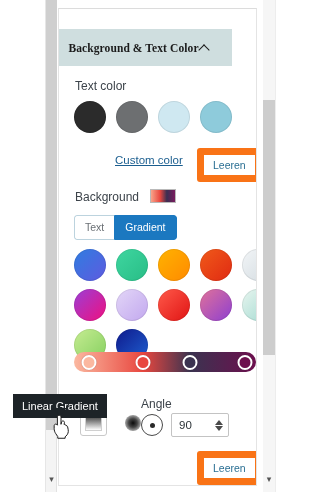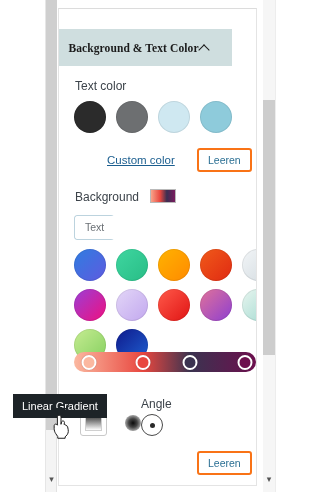--- a/index.html
+++ b/index.html
@@ -156,21 +156,21 @@
     font-size: 11.5px;
     color: #1b5e8f;
     text-decoration: underline;
     cursor: pointer;
   }
   .btn-clear {
     position: absolute;
     font-size: 10.5px;
     color: #2a6f93;
     background: #ffffff;
-    border: 2px solid #f97316;
+    border: 7px solid #f97316;
     border-radius: 3px;
     padding: 4px 9px;
     cursor: pointer;
     font-family: "Liberation Sans", sans-serif;
   }
 
   
   .bg-mini-swatch {
     position: absolute;
     width: 26px; height: 14px;
@@ -372,29 +372,30 @@
 
     <div class="label" style="left:16px; top:70px;">Text color</div>
 
     <div class="swatch-row" style="left:15px; top:92px;">
       <div class="swatch" style="background:#2b2b2b;"></div>
       <div class="swatch" style="background:#6d6f71;"></div>
       <div class="swatch" style="background:#cfe8f1;"></div>
       <div class="swatch" style="background:#8ecbdb;"></div>
     </div>
 
-    <div class="custom-color-link" style="left:48px; top:145px;">Custom color</div>
+    <div class="custom-color-link" style="left:56px; top:145px;">Custom color</div>
     <div class="btn-clear" style="left:138px; top:139px;">Leeren</div>
 
     <div class="label" style="left:16px; top:181px;">Background</div>
     <div class="bg-mini-swatch" style="left:91px; top:180px;
          background:linear-gradient(90deg,#f9a48a 0%,#e8473f 38%,#3b2f52 66%,#7a1b5e 100%);"></div>
 
     <div class="toggle-group" style="left:15px; top:206px;">
       <div class="toggle-btn off">Text</div>
+      <div class="toggle-btn on">Gradient</div>
     </div>
 
     <div class="grad-grid" style="left:15px; top:240px;">
       <div class="grad-swatch" style="background:linear-gradient(135deg,#2f7de0 0%,#5f5ae0 100%);"></div>
       <div class="grad-swatch" style="background:linear-gradient(135deg,#3fd6a0 0%,#28bd86 100%);"></div>
       <div class="grad-swatch" style="background:linear-gradient(135deg,#ffb300 0%,#ff8a00 100%);"></div>
       <div class="grad-swatch" style="background:linear-gradient(135deg,#f05a1a 0%,#e02a12 100%);"></div>
       <div class="grad-swatch" style="background:linear-gradient(135deg,#f2f5f7 0%,#d3dbe0 100%);"></div>
       <div class="grad-swatch" style="background:linear-gradient(135deg,#9b3fd6 0%,#ef1080 100%);"></div>
       <div class="grad-swatch" style="background:linear-gradient(135deg,#e3d6f7 0%,#c2a8ef 100%);"></div>
@@ -413,20 +414,27 @@
       <div class="grad-handle" style="left:94%; background:#6d0f4e;"></div>
     </div>
 
     <div class="type-linear" style="left:21px; top:400px;">
       <div class="type-linear-inner"></div>
     </div>
     <div class="type-radial" style="left:66px; top:406px;"></div>
 
     <div class="label" style="left:82px; top:388px;">Angle</div>
     <div class="angle-dial" style="left:82px; top:405px;"></div>
+    <div class="angle-input" style="left:112px; top:404px;">
+      <span class="angle-value">90</span>
+      <span class="spinner">
+        <span class="spin-up"></span>
+        <span class="spin-down"></span>
+      </span>
+    </div>
 
     <div class="btn-clear" style="left:138px; top:442px;">Leeren</div>
 
   </div>
 
   <div class="tooltip" style="left:13px; top:394px;">Linear Gradient</div>
   <div class="tooltip-arrow" style="left:53px; top:408px;"></div>
 
   <svg class="cursor" style="left:52px; top:415px;" viewBox="0 0 20 26">
     <path d="M6 2 C6 0.8 7 0 8 0 C9 0 10 0.8 10 2 L10 10 L10.6 7.6 C10.9 6.6 11.8 6.1 12.6 6.3 C13.5 6.6 14 7.5 13.8 8.4

